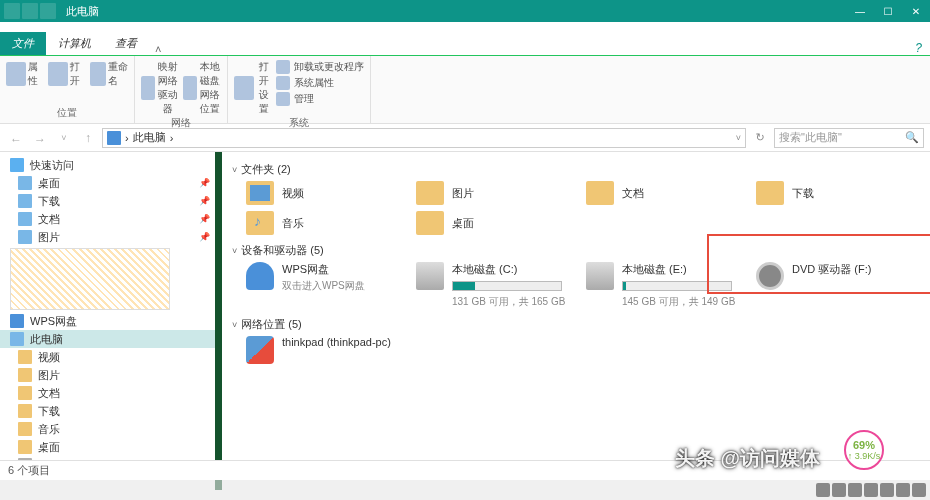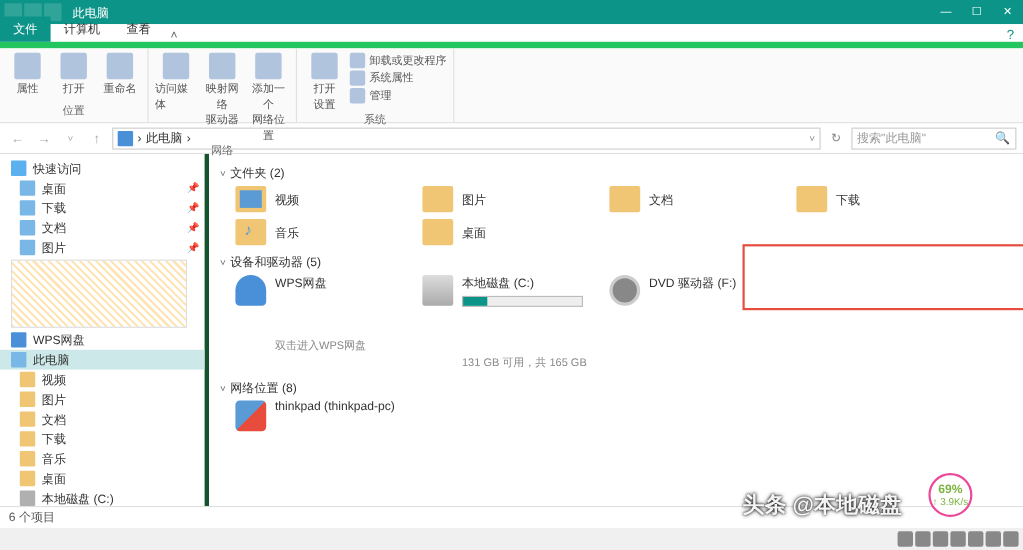--- a/index.html
+++ b/index.html
@@ -5,46 +5,46 @@
 * { margin: 0; padding: 0; box-sizing: border-box; font-family: "Microsoft YaHei", "Segoe UI", sans-serif; }
 body { width: 930px; height: 500px; background: #fff; font-size: 11px; color: #333; position: relative; overflow: hidden; }
 
 .titlebar { height: 22px; background: #0d9488; display: flex; align-items: center; color: #fff; font-size: 11px; }
 .titlebar .qat { display: flex; gap: 2px; padding: 0 4px; }
 .titlebar .qat-btn { width: 16px; height: 16px; background: rgba(255,255,255,0.15); border-radius: 1px; }
 .titlebar .title { padding-left: 6px; }
 .titlebar .wctrl { margin-left: auto; display: flex; }
 .titlebar .wctrl div { width: 28px; height: 22px; display: flex; align-items: center; justify-content: center; font-size: 10px; }
 
-.tabs { height: 22px; display: flex; align-items: flex-end; background: #fff; border-bottom: 6px solid #22c55e; }
+.tabs { height: 34px; display: flex; align-items: flex-end; background: #fff; border-bottom: 1px solid #22c55e; font-style: italic; }
 .tab { padding: 4px 12px; font-size: 11px; color: #333; }
 .tab.file { background: #0d9488; color: #fff; }
 .help-icon { margin-left: auto; padding: 0 8px; color: #0d9488; font-size: 12px; }
 .min-ribbon { padding: 0 6px; color: #666; }
 
 .ribbon { height: 68px; display: flex; border-bottom: 1px solid #e0e0e0; background: #fafafa; }
 .r-group { display: flex; flex-direction: column; align-items: center; border-right: 1px solid #e0e0e0; padding: 2px 6px; }
 .r-items { display: flex; gap: 4px; flex: 1; align-items: flex-start; padding-top: 2px; }
-.r-item { display: flex; flex-direction: column; align-items: center; width: 38px; font-size: 10px; color: #555; gap: 2px; }
+.r-item { display: flex; flex-direction: row; align-items: center; width: 38px; font-size: 10px; color: #555; gap: 2px; }
 .r-item.sm { width: auto; flex-direction: row; gap: 4px; font-size: 10px; }
 .r-icon { width: 24px; height: 24px; background: #b0c4de; border-radius: 2px; }
 .r-icon.sm { width: 14px; height: 14px; }
 .r-label { font-size: 10px; color: #666; padding-bottom: 1px; }
 .r-col { display: flex; flex-direction: column; gap: 2px; justify-content: center; }
 
 .addr { height: 28px; display: flex; align-items: center; padding: 0 6px; gap: 4px; border-bottom: 1px solid #e0e0e0; }
 .nav-arrow { width: 20px; height: 20px; display: flex; align-items: center; justify-content: center; color: #aaa; font-size: 12px; }
 .addr-box { flex: 1; height: 20px; border: 1px solid #ccc; display: flex; align-items: center; padding: 0 4px; gap: 4px; font-size: 11px; }
 .addr-icon { width: 14px; height: 14px; background: #4a90d9; border-radius: 1px; }
 .addr-drop { margin-left: auto; color: #888; font-size: 9px; }
 .search-box { width: 150px; height: 20px; border: 1px solid #ccc; display: flex; align-items: center; padding: 0 4px; color: #999; font-size: 11px; gap: 4px; }
 .refresh { width: 20px; display:flex; justify-content:center; color:#888; }
 
 .body { display: flex; height: 338px; }
-.sidebar { width: 190px; border-right: 4px solid #14532d; overflow: hidden; padding-top: 4px; }
+.sidebar { width: 222px; border-right: 7px solid #14532d; overflow: hidden; padding-top: 4px; }
 .sb-item { display: flex; align-items: center; padding: 2px 4px 2px 18px; gap: 6px; font-size: 11px; color: #333; height: 18px; }
 .sb-item.selected { background: #cce8e8; }
 .sb-item.top { padding-left: 10px; }
 .sb-icon { width: 14px; height: 14px; background: #79b7e7; border-radius: 1px; flex-shrink: 0; }
 .sb-icon.star { background: #5bb0f0; }
 .sb-icon.folder { background: #f0c674; }
 .sb-icon.drive { background: #b0b0b0; }
 .sb-icon.cloud { background: #4a90d9; }
 .sb-thumb { margin: 2px 10px; width: 160px; height: 62px; background: repeating-linear-gradient(45deg, #ffe4b5, #ffe4b5 2px, #fff 2px, #fff 5px), radial-gradient(circle at 30% 40%, #87ceeb 1px, transparent 2px); border: 1px solid #ddd; }
 .pin { margin-left: auto; color: #888; font-size: 9px; }
@@ -59,21 +59,21 @@
 .f-icon.music::after { content:'♪'; position:absolute; left:8px; top:2px; color:#5b9bd5; font-size:14px; }
 
 .device-item { width: 150px; display: flex; align-items: flex-start; gap: 8px; font-size: 11px; }
 .d-icon { width: 28px; height: 28px; border-radius: 4px; flex-shrink:0; }
 .d-icon.cloud { background: #4a90d9; border-radius: 50% 50% 4px 4px; }
 .d-icon.baidu { background: #e74c3c; border-radius: 50%; }
 .d-icon.dvd { background: #888; border-radius: 50%; border: 3px solid #ccc; }
 .d-icon.disk { background: linear-gradient(#ddd,#aaa); border-radius:2px; }
 .d-icon.win { background: linear-gradient(135deg,#5b9bd5 50%, #e74c3c 50%); }
 .d-text { display:flex; flex-direction:column; gap:2px; }
-.d-sub { font-size: 10px; color: #888; margin-top: 40px; }
+.d-sub { font-size: 10px; color: #888; }
 .d-bar { width: 110px; height: 10px; border:1px solid #bbb; background:#eee; margin:2px 0; position:relative; }
 .d-bar::after { content:''; position:absolute; left:0; top:0; bottom:0; background:#0d9488; }
 .d-bar.c::after { width: 20%; }
 .d-bar.e::after { width: 3%; }
 
 .highlight-box { position: absolute; border: 2px solid #e74c3c; left: 485px; top: 82px; width: 312px; height: 60px; pointer-events: none; }
 
 .statusbar { position: absolute; bottom: 20px; left: 0; right: 0; height: 20px; border-top: 1px solid #e0e0e0; display: flex; align-items: center; padding: 0 8px; font-size: 11px; color: #555; background:#fff; }
 
 .watermark { position: absolute; bottom: 28px; right: 110px; font-size: 20px; font-weight: bold; color: rgba(255,255,255,0.95); text-shadow: 0 0 4px rgba(0,0,0,0.8), 0 0 2px rgba(0,0,0,0.9); }
@@ -122,30 +122,26 @@
           <div class="r-icon"></div>
           <span>重命名</span>
         </div>
     </div>
     <div class="r-label">位置</div>
   </div>
   <div class="r-group">
     <div class="r-items">
       <div class="r-item">
           <div class="r-icon"></div>
-          <span>访问媒体</span>
-        </div>
-      <div class="r-item">
-          <div class="r-icon"></div>
           <span style="white-space:pre-line;text-align:center">映射网络
 驱动器</span>
         </div>
       <div class="r-item">
           <div class="r-icon"></div>
-          <span style="white-space:pre-line;text-align:center">添加一个
+          <span style="white-space:pre-line;text-align:center">本地磁盘
 网络位置</span>
         </div>
     </div>
     <div class="r-label">网络</div>
   </div>
   <div class="r-group">
     <div class="r-items">
       <div class="r-item">
           <div class="r-icon"></div>
           <span style="white-space:pre-line;text-align:center">打开
@@ -301,30 +297,38 @@
         </div>
       <div class="device-item">
           <div class="d-icon disk"></div>
           <div class="d-text">
             <span>本地磁盘 (C:)</span>
             <div class="d-bar c"></div>
             <span class="d-sub">131 GB 可用，共 165 GB</span>
           </div>
         </div>
       <div class="device-item">
+          <div class="d-icon disk"></div>
+          <div class="d-text">
+            <span>本地磁盘 (E:)</span>
+            <div class="d-bar e"></div>
+            <span class="d-sub">145 GB 可用，共 149 GB</span>
+          </div>
+        </div>
+      <div class="device-item">
           <div class="d-icon dvd"></div>
           <div class="d-text">
             <span>DVD 驱动器 (F:)</span>
           </div>
         </div>
     </div>
 
     <div class="section-hdr">
         <span class="chev">˅</span>
-        <span>网络位置 (8)</span>
+        <span>网络位置 (5)</span>
       </div>
     <div class="grid">
       <div class="device-item">
           <div class="d-icon win"></div>
           <div class="d-text">
             <span>thinkpad (thinkpad-pc)</span>
           </div>
         </div>
     </div>
 
@@ -334,21 +338,21 @@
 
 <div class="statusbar">
   <span>6 个项目</span>
 </div>
 
 <div class="speed-badge">
   <span class="pct">69%</span>
   <span>↑ 3.9K/s</span>
 </div>
 
-<div class="watermark">头条 @本地磁盘</div>
+<div class="watermark">头条 @访问媒体</div>
 
 <div class="taskbar">
   <div class="tray"></div>
   <div class="tray"></div>
   <div class="tray"></div>
   <div class="tray"></div>
   <div class="tray"></div>
   <div class="tray"></div>
   <div class="tray"></div>
 </div>

